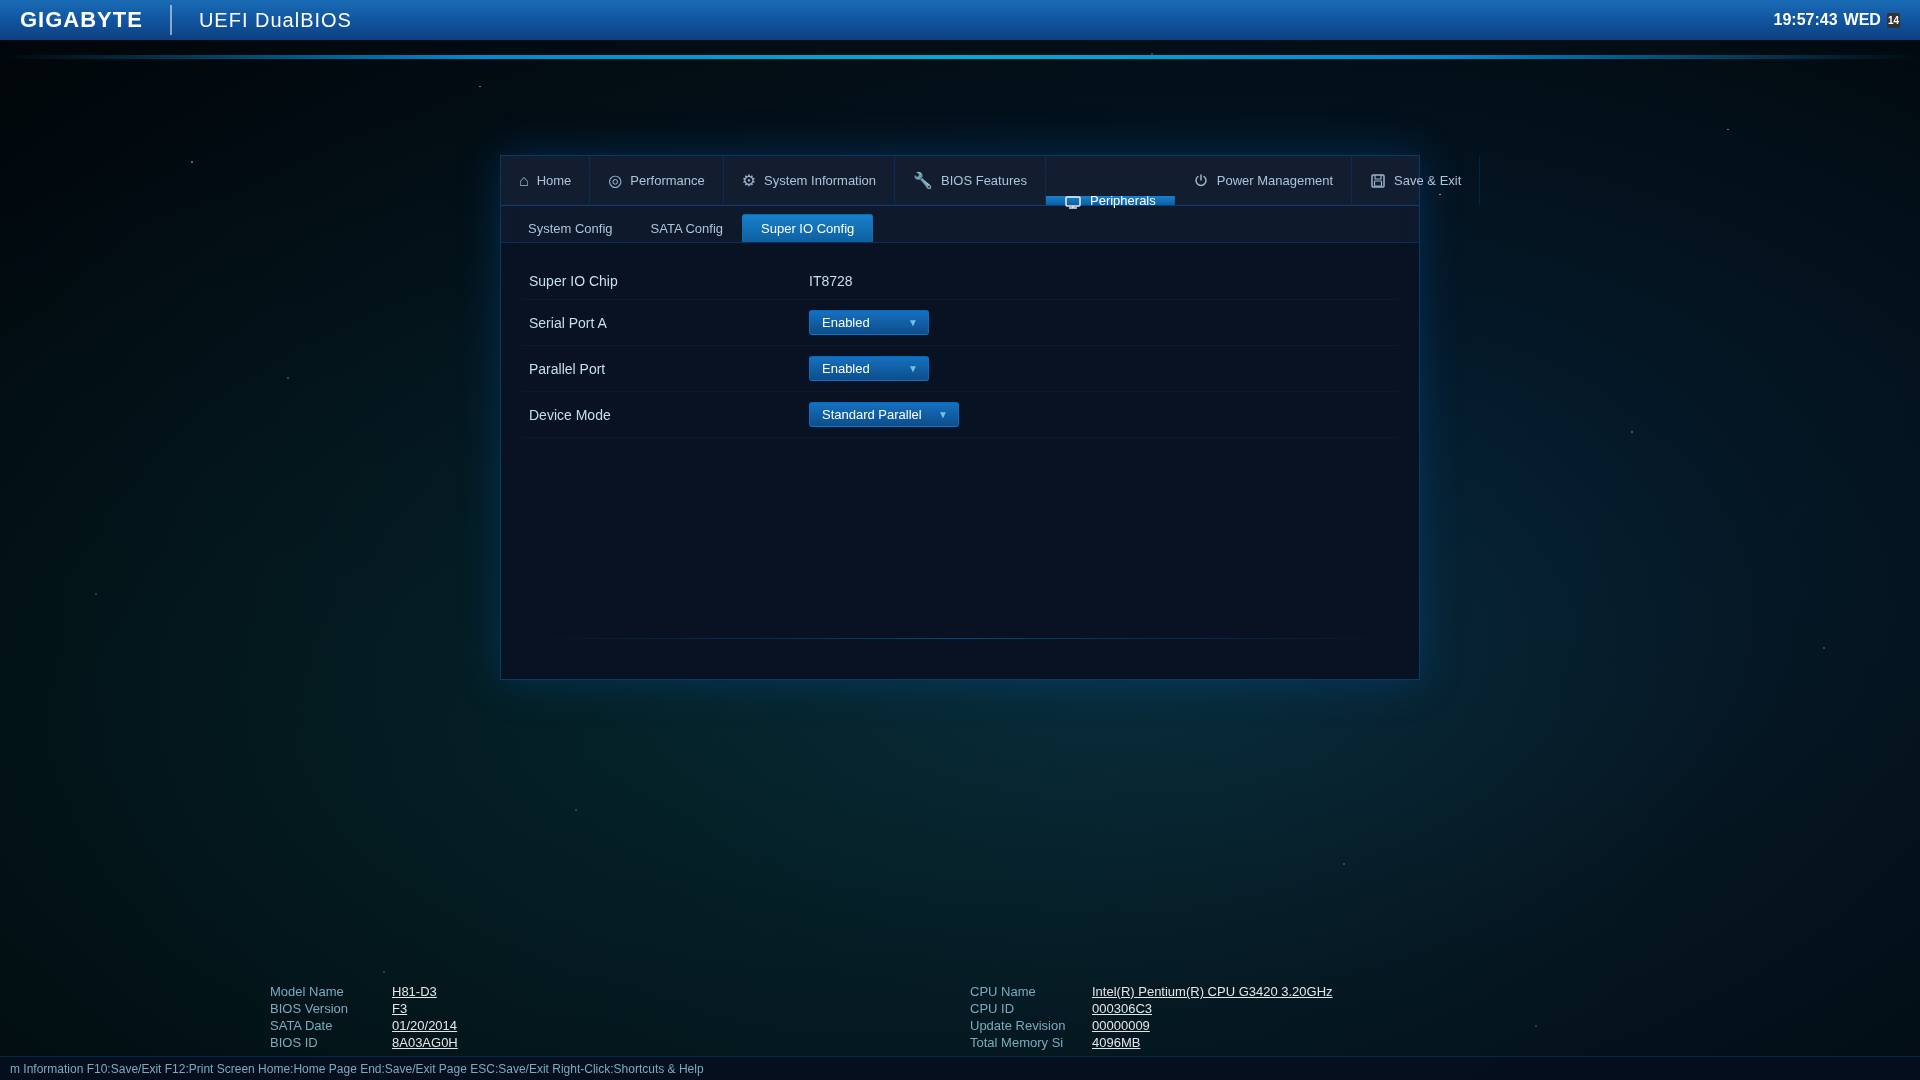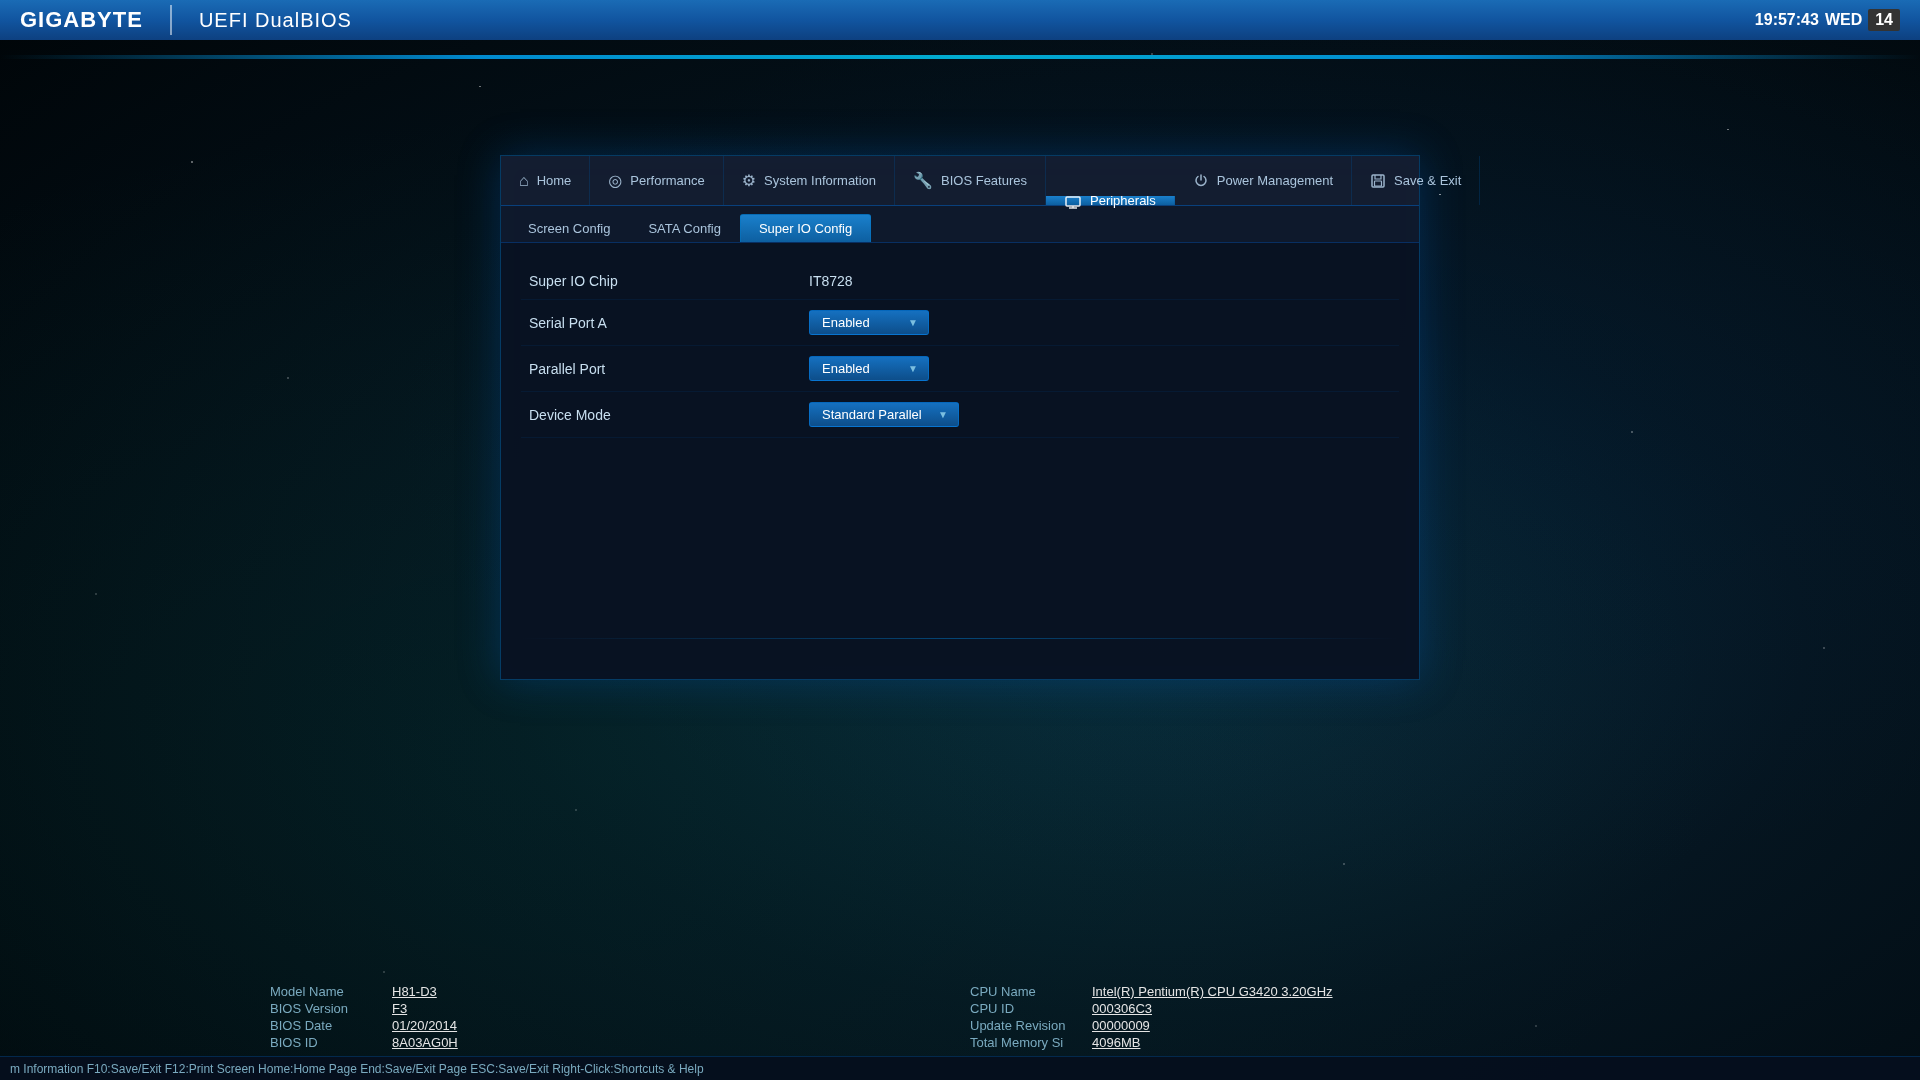--- a/index.html
+++ b/index.html
@@ -99,22 +99,22 @@
       color: #fff;
       font-size: 16px;
       font-weight: 600;
       display: flex;
       align-items: center;
       gap: 6px;
     }
     .date-badge {
       background: #333;
       color: #fff;
-      font-size: 16px;
-      padding: 2px 7px;
+      font-size: 10px;
+      padding: 2px 1px;
       border-radius: 2px;
     }
 
     
     .main-content {
       position: absolute;
       top: 55px;
       left: 0;
       right: 0;
       bottom: 0;
@@ -365,21 +365,21 @@
             <path d="M5 2v4h6V2" stroke="#aac4dc" stroke-width="1.2" fill="none"></path>
             <rect x="4.5" y="8" width="7" height="5" rx="0.5" stroke="#aac4dc" stroke-width="1.2" fill="none"></rect>
           </svg>
         </span>
         <span class="nav-tab-text">Save &amp; Exit</span>
       </div>
     </div>
 
     <div class="sub-tabs">
       <div class="sub-tab">
-        <span>Screen Config</span>
+        <span>System Config</span>
       </div>
       <div class="sub-tab">
         <span>SATA Config</span>
       </div>
       <div class="sub-tab active">
         <span>Super IO Config</span>
       </div>
     </div>
 
     <div class="content-area">
@@ -432,21 +432,21 @@
       </div>
       <div class="info-row">
         <span class="info-label">BIOS Version</span>
         <span class="info-value">F3</span>
       </div>
       <div class="info-row">
         <span class="info-label">CPU ID</span>
         <span class="info-value">000306C3</span>
       </div>
       <div class="info-row">
-        <span class="info-label">BIOS Date</span>
+        <span class="info-label">SATA Date</span>
         <span class="info-value">01/20/2014</span>
       </div>
       <div class="info-row">
         <span class="info-label">Update Revision</span>
         <span class="info-value">00000009</span>
       </div>
       <div class="info-row">
         <span class="info-label">BIOS ID</span>
         <span class="info-value">8A03AG0H</span>
       </div>

